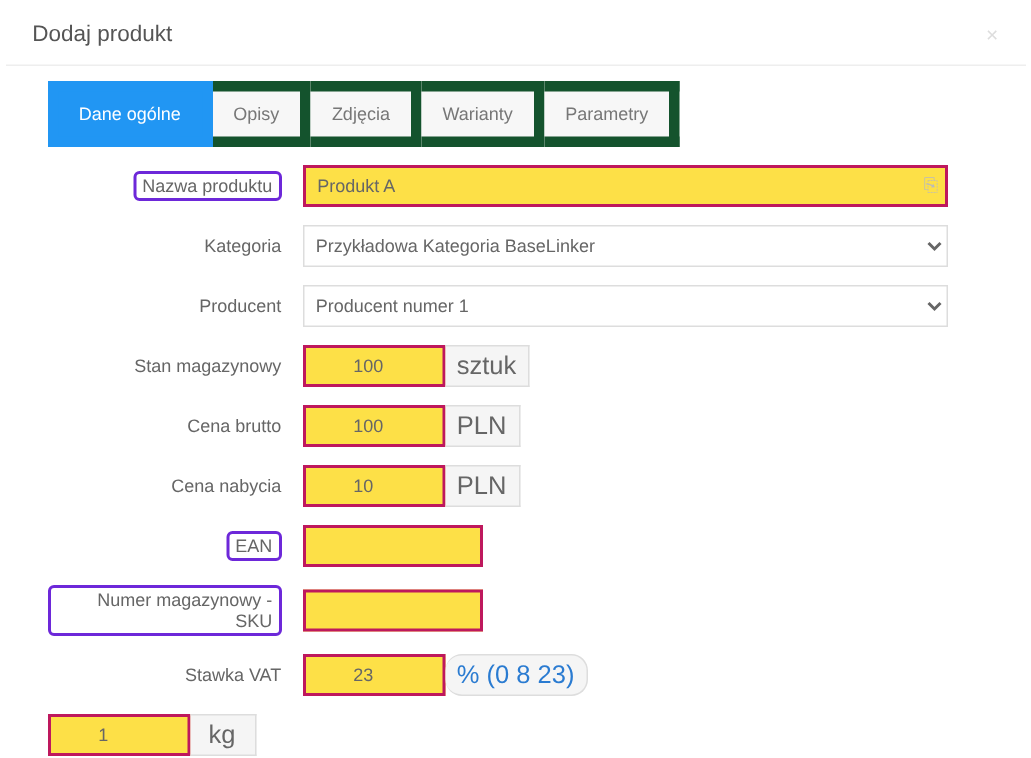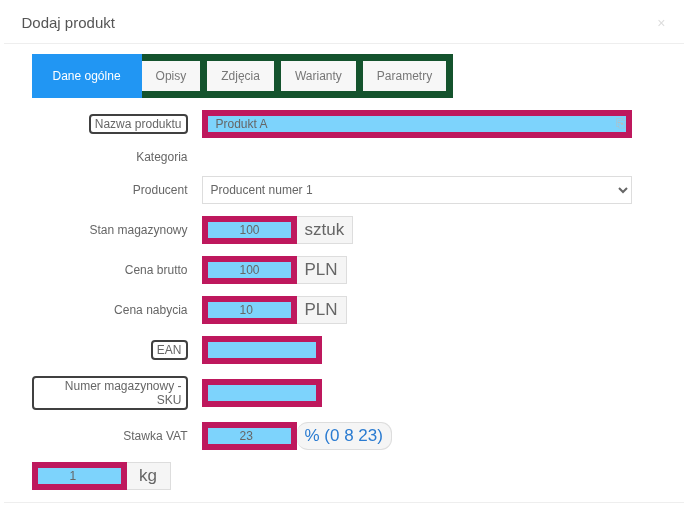--- a/index.html
+++ b/index.html
@@ -74,37 +74,37 @@
     text-align:right;
     padding-right:14px;
     color:#666;
     font-size:12px;
   }
   .hlwrap {
     width:170px; text-align:right; padding-right:14px;
   }
   .hl-box {
     display:inline-block;
-    border:2px solid #404040;
+    border:2px solid #6d28d9;
     border-radius:4px;
     padding:1px 4px;
     color:#666;
   }
   .ctrl {
     display:flex;
     align-items:center;
     gap:0;
   }
   .input {
     height:28px;
-    border:6px solid #be185d;
+    border:2px solid #be185d;
     padding:0 8px;
     font-size:12px;
     color:#666;
-    background:#7dd3fc;
+    background:#fde047;
   }
   .input.wide { width:430px; }
   .input.num { width:95px;padding-left:32px; }
   .select {
     height:28px;
     width:430px;
     border:1px solid #ddd;
     font-size:12px;
     color:#666;
     padding:0 4px;
@@ -164,20 +164,25 @@
         <span class="hl-box">Nazwa produktu</span>
       </div>
       <div class="ctrl name-wrap">
         <input class="input wide" value="Produkt A" style="">
         <span class="icon">⎘</span>
       </div>
     </div>
 
     <div class="row">
       <div class="lbl">Kategoria</div>
+      <div class="ctrl">
+        <select class="select">
+          <option>Przykładowa Kategoria BaseLinker</option>
+        </select>
+      </div>
     </div>
 
     <div class="row">
       <div class="lbl">Producent</div>
       <div class="ctrl">
         <select class="select">
           <option>Producent numer 1</option>
         </select>
       </div>
     </div>

